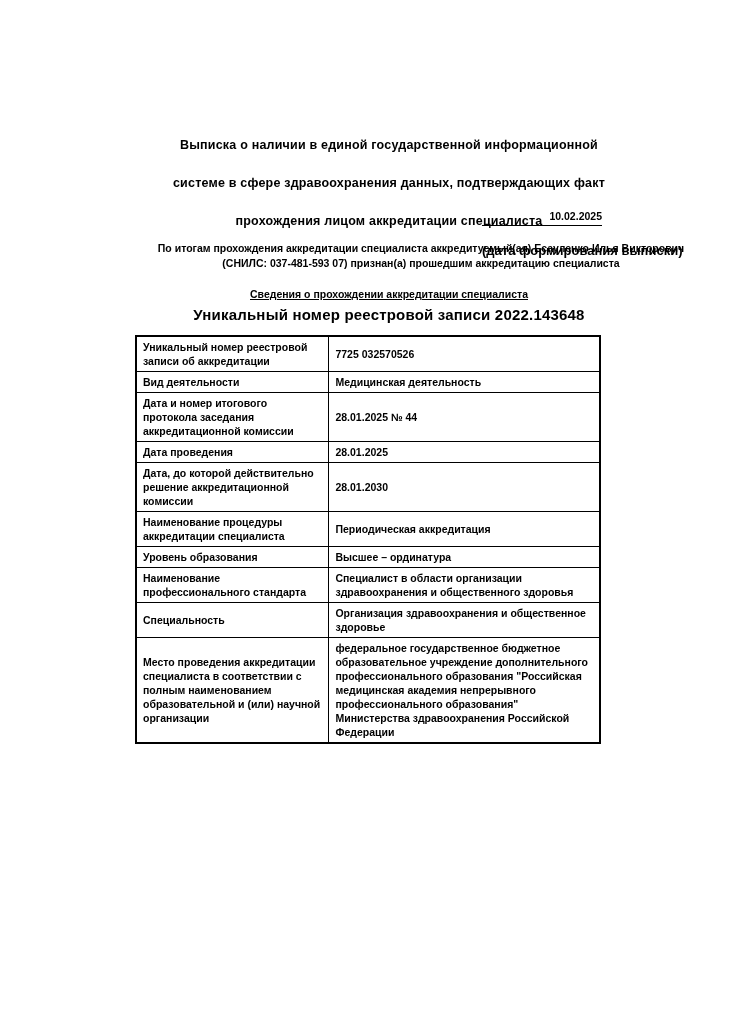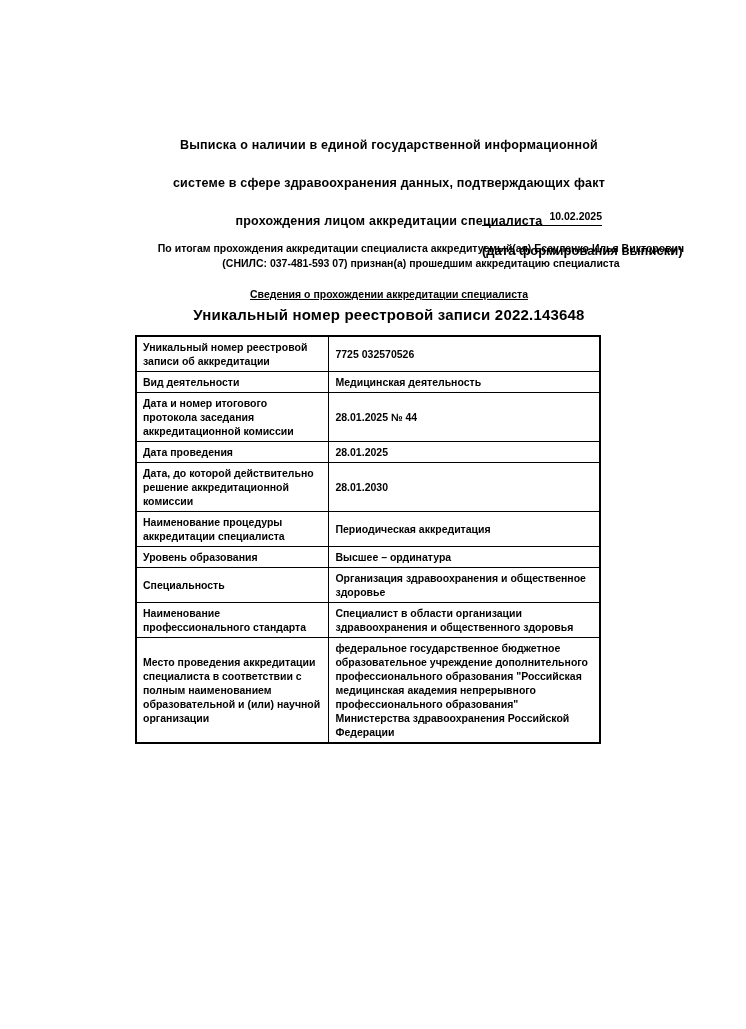--- a/index.html
+++ b/index.html
@@ -137,26 +137,26 @@
       </tr>
       <tr>
         <td class="cell-label">Наименование процедуры аккредитации специалиста</td>
         <td class="cell-value">Периодическая аккредитация</td>
       </tr>
       <tr>
         <td class="cell-label">Уровень образования</td>
         <td class="cell-value">Высшее – ординатура</td>
       </tr>
       <tr>
+        <td class="cell-label">Наименование профессионального стандарта</td>
+        <td class="cell-value">Специалист в области организации здравоохранения и общественного здоровья</td>
+      </tr>
+      <tr>
         <td class="cell-label">Специальность</td>
         <td class="cell-value">Организация здравоохранения и общественное здоровье</td>
-      </tr>
-      <tr>
-        <td class="cell-label">Наименование профессионального стандарта</td>
-        <td class="cell-value">Специалист в области организации здравоохранения и общественного здоровья</td>
       </tr>
       <tr>
         <td class="cell-label">Место проведения аккредитации специалиста в соответствии с полным наименованием образовательной и (или) научной организации</td>
         <td class="cell-value">федеральное государственное бюджетное образовательное учреждение дополнительного профессионального образования "Российская медицинская академия непрерывного профессионального образования" Министерства здравоохранения Российской Федерации</td>
       </tr>
     </tbody>
   </table>
 
 </div>
 

